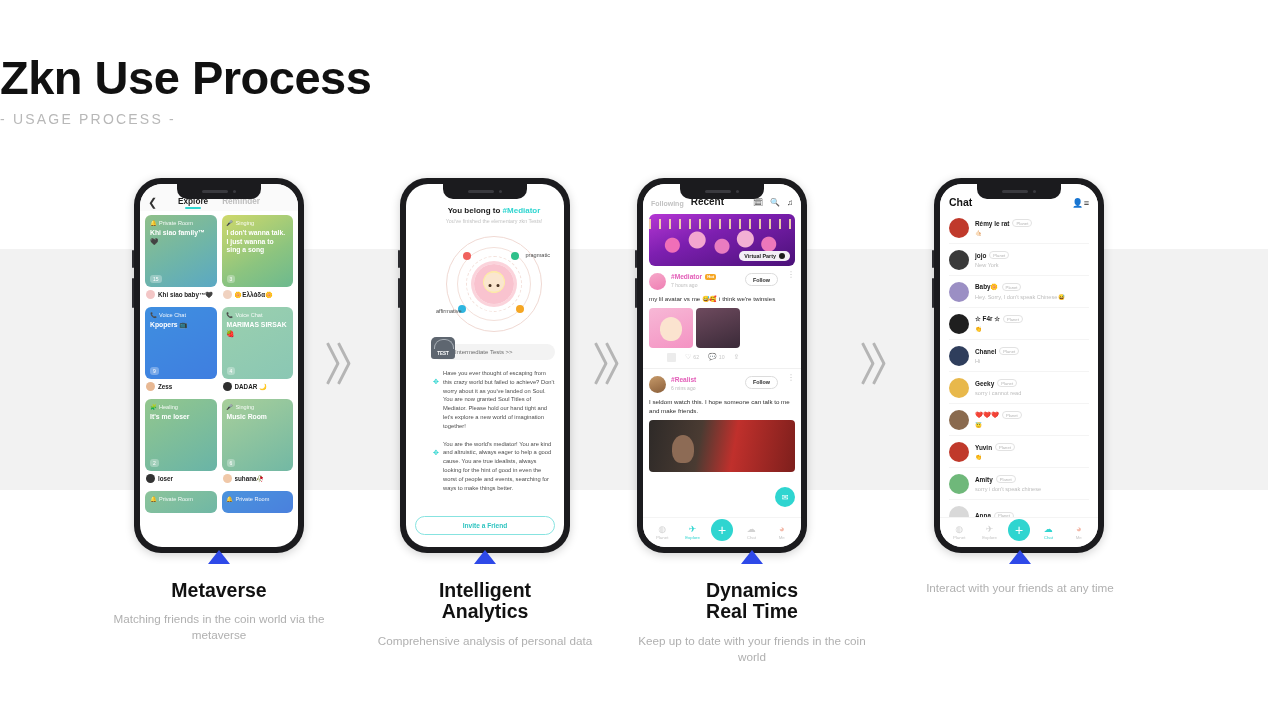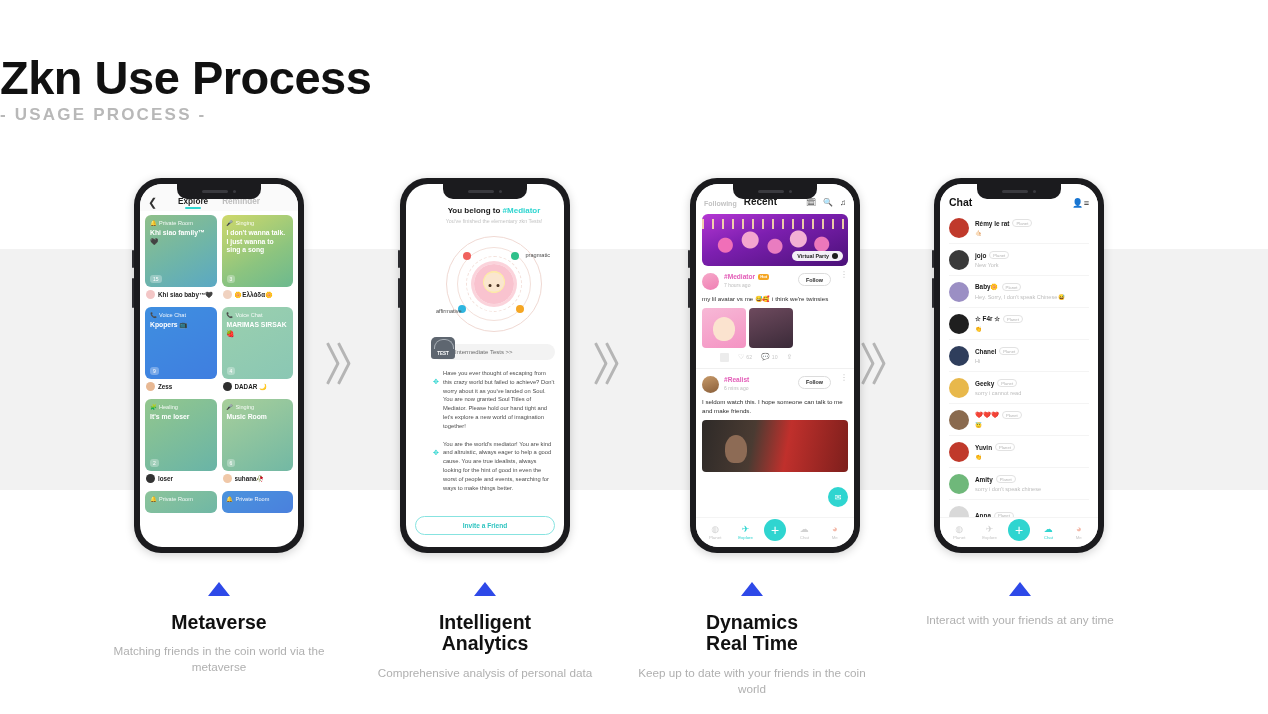--- a/index.html
+++ b/index.html
@@ -11,22 +11,22 @@
   }
   .page { position: relative; width: 1268px; height: 714px; background: #fff; }
 
   
   .header { position: absolute; top: 50px; left: 0; width: 100%; }
   .title {
     font-size: 47px; font-weight: 700; color: #111; letter-spacing: -0.5px;
     line-height: 1.18;
   }
   .subtitle {
-    margin-top: 0; font-size: 17px; color: #b8b8b8;
-    letter-spacing: 2.2px; font-weight: 700;
+    margin-top: 6px; font-size: 14px; color: #b8b8b8;
+    letter-spacing: 2.2px; font-weight: 400;
   }
 
   
   .band { position: absolute; left: 0; top: 249px; width: 100%; height: 241px; background: #f2f2f2; }
 
   
   .phones { position: absolute; top: 178px; left: 0; width: 100%; height: 380px; }
 
   .phone {
     position: absolute; top: 0; width: 170px; height: 375px;
@@ -50,40 +50,40 @@
     position: absolute; top: 0; left: 50%; transform: translateX(-50%);
     width: 84px; height: 15px; background: #1b1b1e;
     border-bottom-left-radius: 10px; border-bottom-right-radius: 10px;
     z-index: 40; display: flex; align-items: center; justify-content: center; gap: 5px;
   }
   .notch .speaker { width: 26px; height: 2.5px; background: #3a3a3f; border-radius: 2px; }
   .notch .cam { width: 3.5px; height: 3.5px; background: #3a3a3f; border-radius: 50%; }
 
   .phone-1 { left: 134px; }
   .phone-2 { left: 400px; }
-  .phone-3 { left: 690px; }
+  .phone-3 { left: 637px; }
   .phone-4 { left: 934px; }
 
   
   .chev { position: absolute; top: 341px; width: 40px; height: 44px; }
   .chevshape {
     position: absolute; width: 14px; height: 42px;
   }
   .chevshape::before, .chevshape::after {
     content: ""; position: absolute; left: 0; width: 3px; height: 24px;
     background: #b5b5b5; border-radius: 1px;
   }
   .chevshape::before { top: 0; transform-origin: bottom left; transform: rotate(-27deg); }
   .chevshape::after { top: 21px; transform-origin: top left; transform: rotate(27deg); }
   .chev-1 { left: 333px; }
   .chev-2 { left: 601px; }
   .chev-3 { left: 868px; }
 
   
-  .caption { position: absolute; top: 582px; width: 250px; text-align: center; }
+  .caption { position: absolute; top: 550px; width: 250px; text-align: center; }
   .tri {
     width: 0; height: 0; margin: 0 auto 16px auto;
     border-left: 11px solid transparent; border-right: 11px solid transparent;
     border-bottom: 14px solid #2e49e8;
   }
   .cap-title { font-size: 19.5px; font-weight: 700; color: #111; line-height: 1.1; }
   .cap-desc { margin-top: 10px; font-size: 11.7px; color: #b0b0b0; line-height: 1.37; padding: 0 6px; }
   .cap-1 { left: 94px; } .cap-2 { left: 360px; } .cap-3 { left: 627px; } .cap-4 { left: 895px; }
 
   

